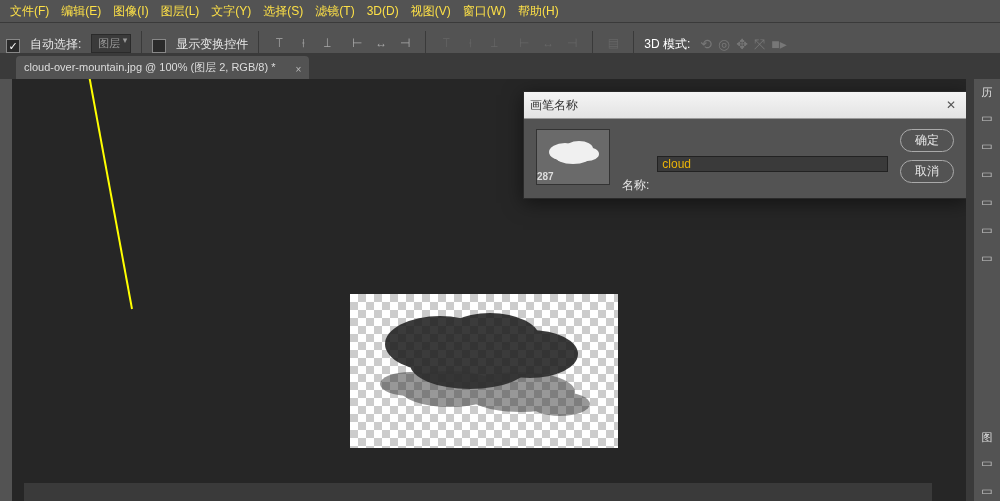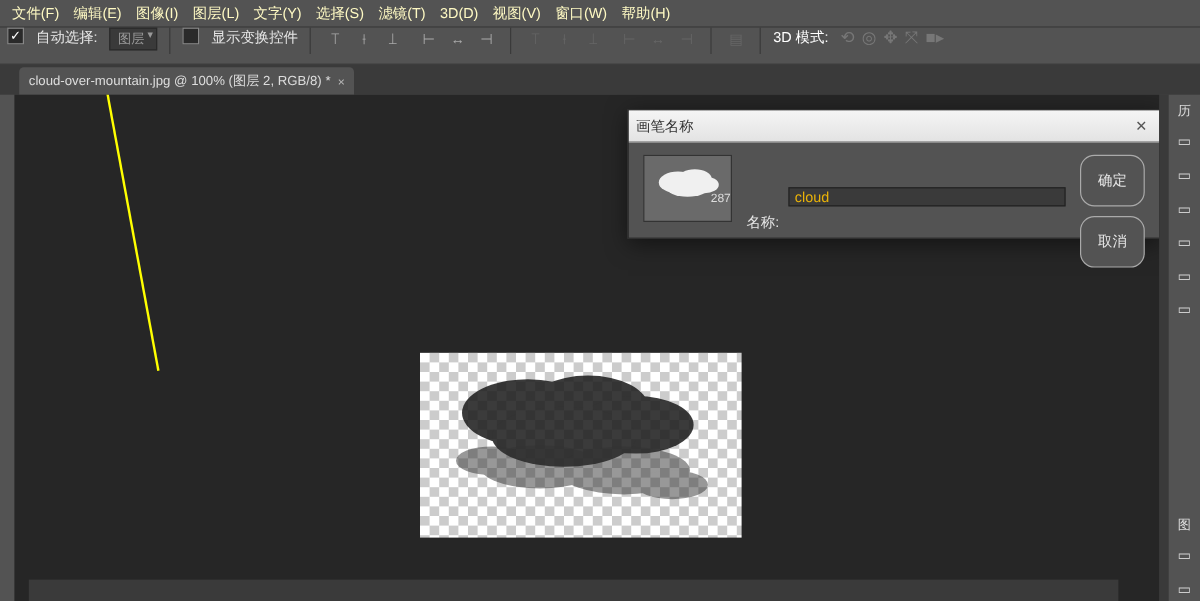--- a/index.html
+++ b/index.html
@@ -1,38 +1,38 @@
 <!DOCTYPE html>
 <html><head>
 <meta charset="utf-8">
 <style>
   * { box-sizing: border-box; margin: 0; padding: 0; font-family: "Microsoft YaHei", Arial, sans-serif; }
   body { width: 1000px; height: 501px; overflow: hidden; background: #535353; position: relative; }
 
   
-  .menubar { height: 22px; background: #535353; display: flex; align-items: center; padding: 4px 4px; color: #fef9c3; font-size: 12px; }
+  .menubar { height: 22px; background: #535353; display: flex; align-items: center; padding: 4px 4px; color: #fde047; font-size: 12px; }
   .menubar .menu-item { padding: 0 6px; line-height: 22px; cursor: default; }
 
   
-  .optionsbar { height: 32px; background: #535353; border-top: 1px solid #3a3a3a; border-bottom: 1px solid #3a3a3a; display: flex; align-items: flex-start; padding: 0 6px; gap: 10px; color: #e6e6e6; font-size: 12px; }
+  .optionsbar { height: 32px; background: #535353; border-top: 1px solid #3a3a3a; border-bottom: 1px solid #3a3a3a; display: flex; align-items: flex-end; padding: 0 6px; gap: 10px; color: #e6e6e6; font-size: 12px; }
   .checkbox { width: 14px; height: 14px; border: 1px solid #888; background: #2a2a2a; display: inline-flex; align-items: center; justify-content: center; position: relative; }
   .checkbox.checked::after { content: "✓"; color: #fff; font-size: 11px; line-height: 14px; }
   .opt-label { color: #e6e6e6; }
   .opt-dropdown { background: #3a3a3a; border: 1px solid #2a2a2a; padding: 1px 10px 1px 6px; color: #999; position: relative; font-size: 11px; }
   .opt-dropdown::after { content: "▾"; position: absolute; right: 3px; top: 0; font-size: 9px; }
   .sep { width: 1px; height: 22px; background: #3a3a3a; }
   .align-group { display: flex; gap: 4px; align-items: center; }
   .align-btn { width: 20px; height: 20px; display: flex; align-items: center; justify-content: center; color: #aaa; }
   .align-btn.disabled { color: #666; }
   .mode3d { color: #ffffff; font-size: 12px; }
   .mode3d-icons { display: flex; gap: 6px; color: #777; font-size: 14px; }
 
   
   .doctabs { height: 25px; background: #3a3a3a; display: flex; align-items: flex-end; padding-left: 16px; }
-  .doctab { background: #535353; color: #ddd; font-size: 11px; padding: 4px 8px; border-top-left-radius: 4px; border-top-right-radius: 4px; display: flex; align-items: flex-end; gap: 6px; }
+  .doctab { background: #535353; color: #ddd; font-size: 11px; padding: 4px 8px; border-top-left-radius: 4px; border-top-right-radius: 4px; display: flex; align-items: flex-end; gap: 20px; }
   .doctab .close { color: #bbb; font-size: 10px; }
 
   
   .mainrow { display: flex; height: calc(501px - 22px - 32px - 25px); }
   .toolstrip { width: 12px; background: #535353; }
   .canvas-area { flex: 1; background: #262626; position: relative; overflow: hidden; }
   .right-collapsed { width: 26px; background: #535353; display: flex; flex-direction: column; align-items: center; padding-top: 6px; gap: 8px; }
   .right-divider { width: 8px; background: #3a3a3a; }
   .panel-tab-icon { width: 20px; height: 20px; display: flex; align-items: center; justify-content: center; color: #ccc; font-size: 12px; border: 1px solid transparent; }
   .panel-label { writing-mode: horizontal-tb; font-size: 11px; color: #ddd; }
@@ -44,26 +44,26 @@
   
   .arrow-ann { position: absolute; pointer-events: none; }
 
   
   .dialog { position: absolute; left: 511px; top: 12px; width: 444px; height: 108px; background: #535353; border: 1px solid #2a2a2a; box-shadow: 0 4px 18px rgba(0,0,0,.5); }
   .dialog .titlebar { height: 22px; background: linear-gradient(#f5f5f5,#e3e3e3); display: flex; align-items: center; justify-content: space-between; padding: 13px 6px; font-size: 12px; color: #333; border-bottom: 1px solid #999; }
   .dialog .titlebar .x { font-size: 12px; color: #555; padding: 0 4px; }
   .dialog .body { display: flex; padding: 10px 12px; gap: 12px; align-items: flex-start; }
   .thumb { width: 74px; height: 56px; background: #6a6a6a; border: 1px solid #333; display: flex; flex-direction: column; align-items: center; justify-content: flex-start; position: relative; }
   .thumb .cloud-mini { width: 60px; height: 34px; margin-top: 4px; }
-  .thumb .thumb-num { font-size: 10px; color: #ddd; position: absolute; bottom: 13px; left: 0; right: 0; text-align: right; }
+  .thumb .thumb-num { font-size: 10px; color: #ddd; position: absolute; bottom: 2px; left: 0; right: 0; text-align: left; font-weight: bold; }
   .name-row { display: flex; align-items: center; gap: 8px; flex: 1; margin-top: 4px; }
   .name-row label { color: #e6e6e6; font-size: 12px; margin-top: 44px; }
   .name-row input { flex: 1; background: #3a3a3a; border: 1px solid #222; color: #eab308; font-size: 12px; padding: 2px 4px; height: 16px; }
   .dlg-buttons { display: flex; flex-direction: column; gap: 8px; margin-top: 0; }
-  .dlg-btn { background: #535353; border: 1px solid #aaa; border-radius: 12px; color: #e6e6e6; font-size: 12px; padding: 12px 14px; min-width: 54px; text-align: right; }
+  .dlg-btn { background: #535353; border: 1px solid #aaa; border-radius: 12px; color: #e6e6e6; font-size: 12px; padding: 2px 14px; min-width: 54px; text-align: right; }
 
   
   .statusbar { position: absolute; left: 12px; right: 34px; bottom: 0; height: 18px; background: #3a3a3a; }
 
 </style>
 </head>
 <body>
 
 <div class="menubar">
   <span class="menu-item">文件(F)</span>

